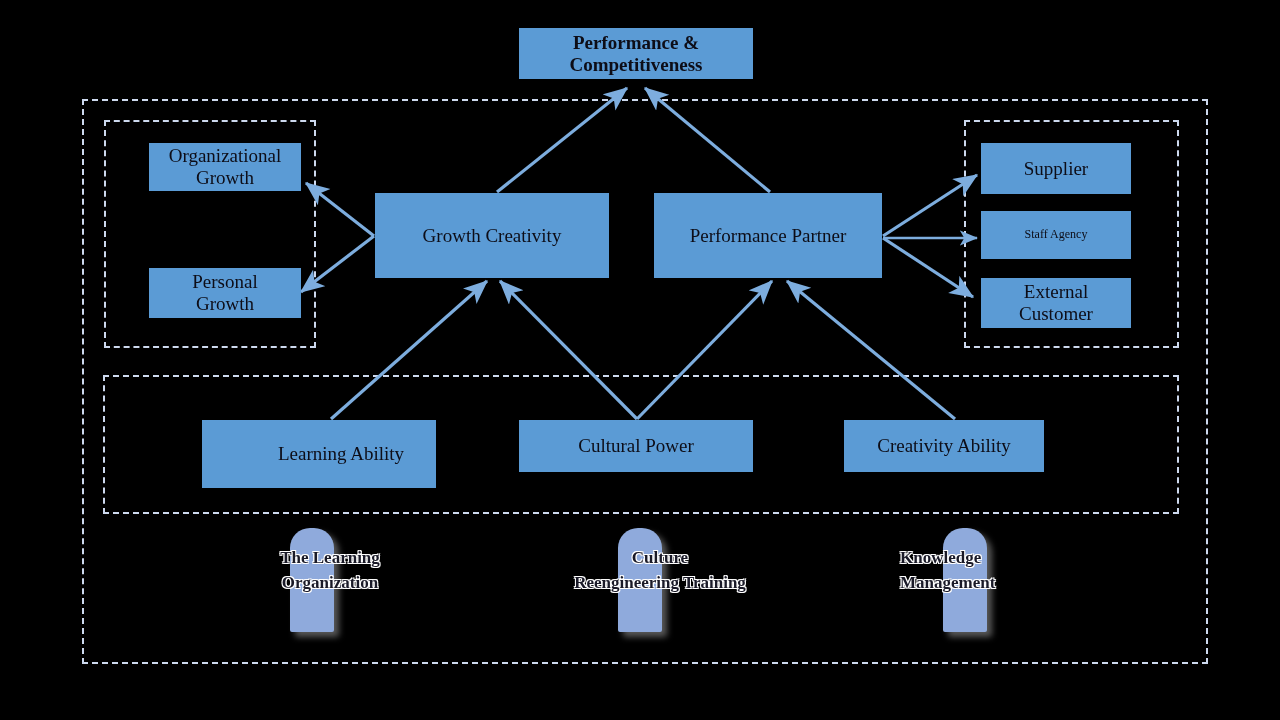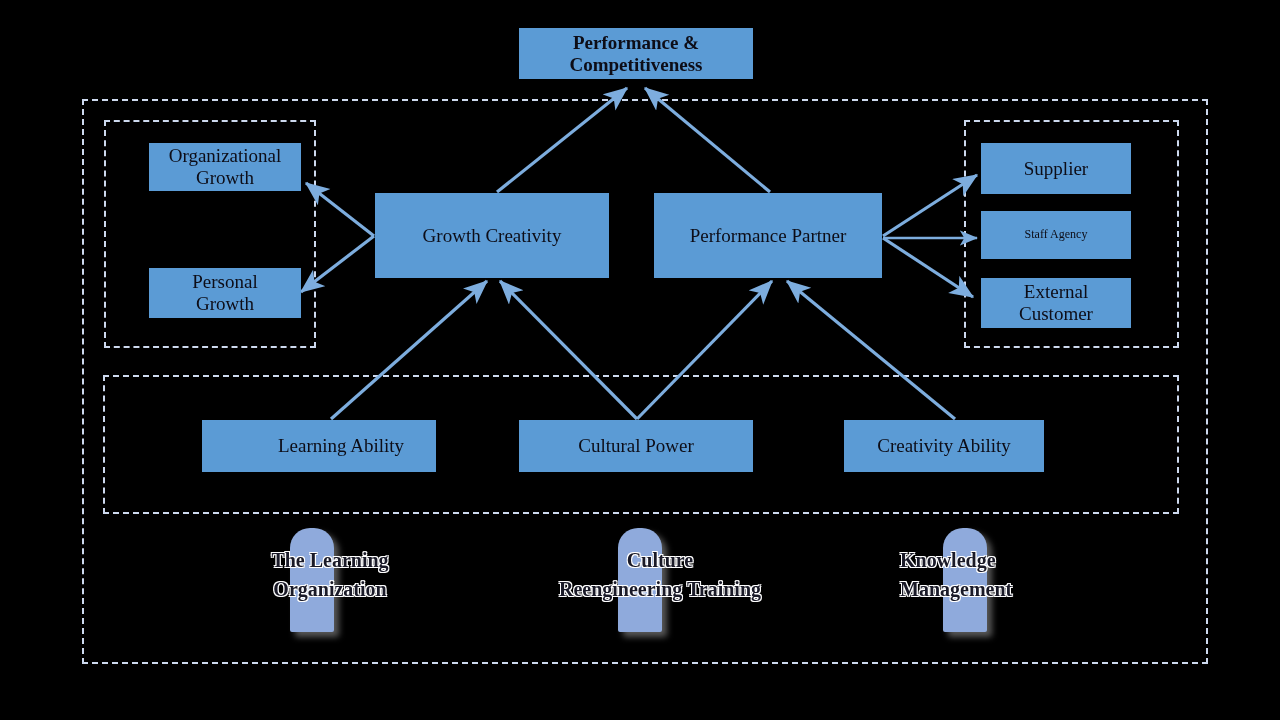--- a/index.html
+++ b/index.html
@@ -54,21 +54,21 @@
     left: 519px; top: 28px; width: 234px; height: 51px;
     font-weight: bold; font-size: 19px;
   }
   #node-organizational-growth { left: 149px; top: 143px; width: 152px; height: 48px; }
   #node-personal-growth       { left: 149px; top: 268px; width: 152px; height: 50px; }
   #node-growth-consultant     { left: 375px; top: 193px; width: 234px; height: 85px; }
   #node-performance-partner   { left: 654px; top: 193px; width: 228px; height: 85px; }
   #node-supplier              { left: 981px; top: 143px; width: 150px; height: 51px; }
   #node-staff-agency          { left: 981px; top: 211px; width: 150px; height: 48px; font-size: 12px; }
   #node-external-customer     { left: 981px; top: 278px; width: 150px; height: 50px; }
-  #node-learning-ability      { left: 202px; top: 420px; width: 234px; height: 52px; padding-left: 48px; }
+  #node-learning-ability      { left: 202px; top: 420px; width: 234px; height: 68px; padding-left: 48px; }
   #node-cultural-power        { left: 519px; top: 420px; width: 234px; height: 52px; }
   #node-creativity-ability    { left: 844px; top: 420px; width: 200px; height: 52px; }
 
   
   .banner-item {
     position: absolute;
     z-index: 6;
     width: 300px;
     height: 110px;
   }
@@ -78,21 +78,21 @@
     height: 104px;
     background: #8faadc;
     border-radius: 20px 20px 2px 2px;
     box-shadow: 5px 5px 6px rgba(160,160,160,0.55);
     z-index: 1;
   }
   .banner-text {
     position: absolute;
     z-index: 2;
     font-weight: bold;
-    font-size: 20px;
+    font-size: 17px;
     line-height: 1.45;
     color: #1a1a28;
     -webkit-text-stroke: 1.1px #f2f2f5;
     paint-order: stroke fill;
     text-shadow:
       -1px -1px 0 #ffffff,
        1px -1px 0 #ffffff,
       -1px  1px 0 #ffffff,
        1px  1px 0 #ffffff;
     white-space: nowrap;

